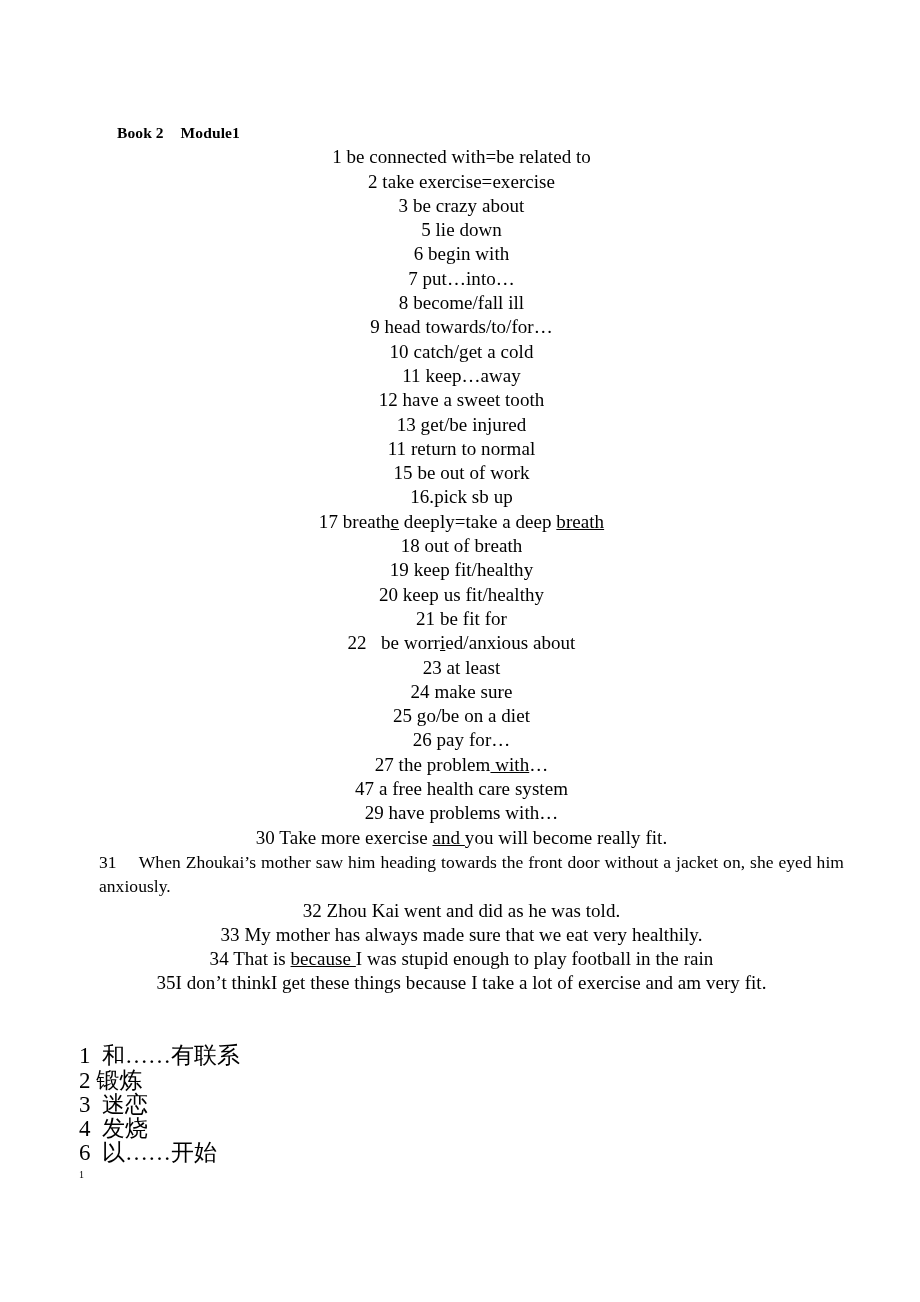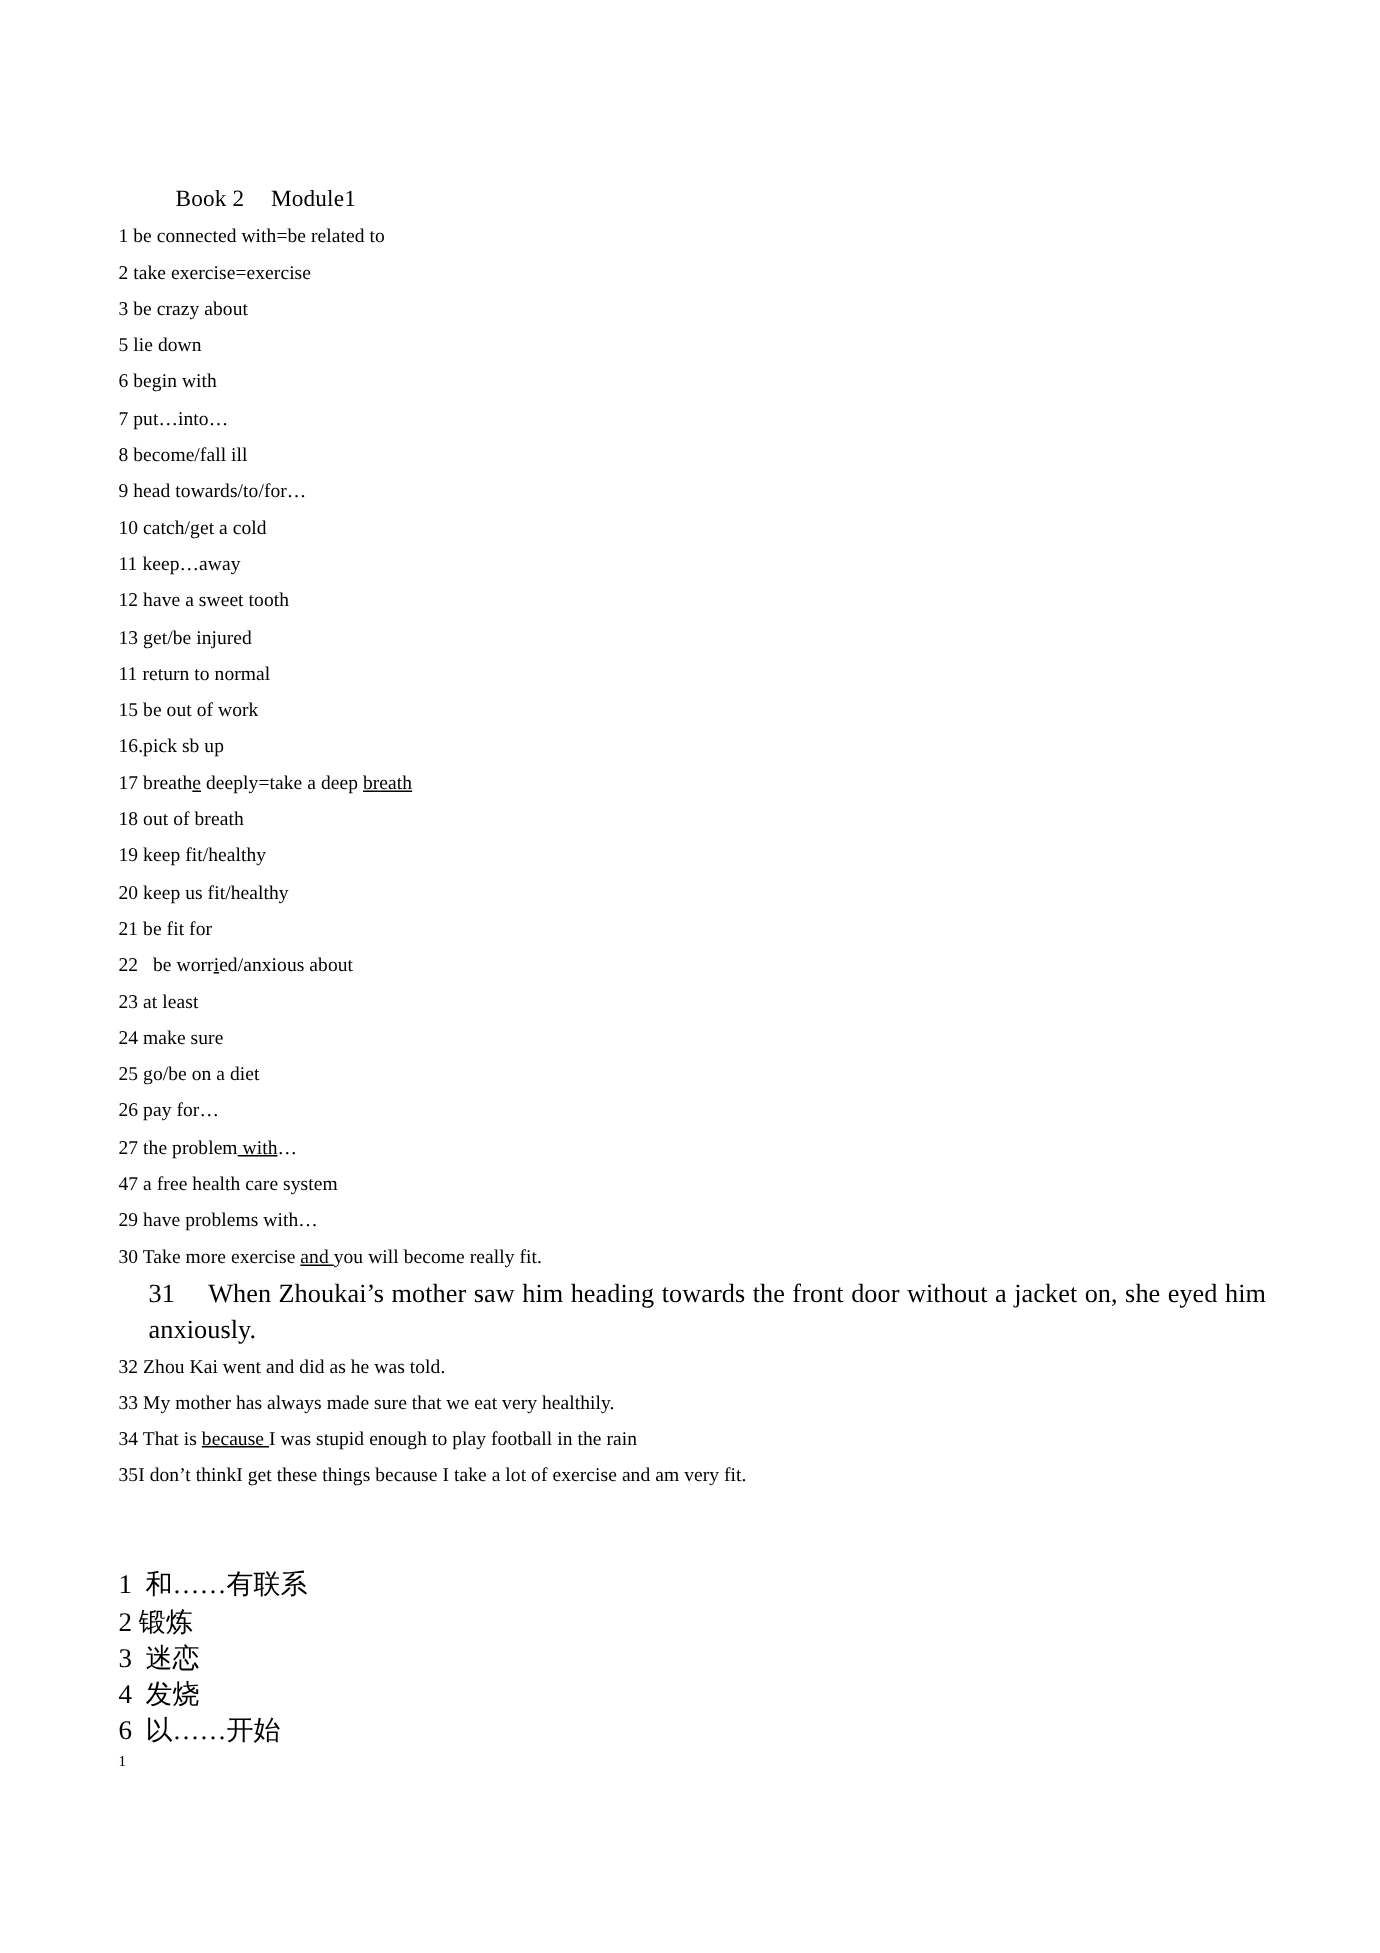--- a/index.html
+++ b/index.html
@@ -26,33 +26,34 @@
   }
 
   .content {
     position: absolute;
     left: 79px;
     top: 121px;
     width: 765px;
   }
 
   .doc-title {
-    font-weight: normal;
+    font-weight: bold;
     font-size: 15.5px;
     line-height: 24.3px;
     padding-left: 38px;
     letter-spacing: 0.1px;
     white-space: pre;
   }
 
   .line {
-    font-size: 13px;
+    font-size: 19px;
     line-height: 24.3px;
     white-space: pre-wrap;
     letter-spacing: 0.05px;
+    text-align: center;
   }
 
   .para {
     font-size: 17.5px;
     line-height: 24.3px;
     text-align: justify;
     text-justify: inter-word;
     white-space: pre-wrap;
     letter-spacing: 0.05px;
     margin-left: 20px;
@@ -60,21 +61,21 @@
 
   .u { text-decoration: underline; }
 
   .spacer {
     font-size: 17.5px;
     line-height: 24.3px;
     height: 48.6px;
   }
 
   .cn {
-    font-size: 18px;
+    font-size: 23px;
     line-height: 24.3px;
     white-space: pre-wrap;
     font-family: "Liberation Serif", "DejaVu Serif", serif;
   }
 
   .page-number {
     font-size: 10px;
     line-height: 14px;
     margin-top: 2px;
     font-family: "Liberation Serif", "DejaVu Serif", serif;

